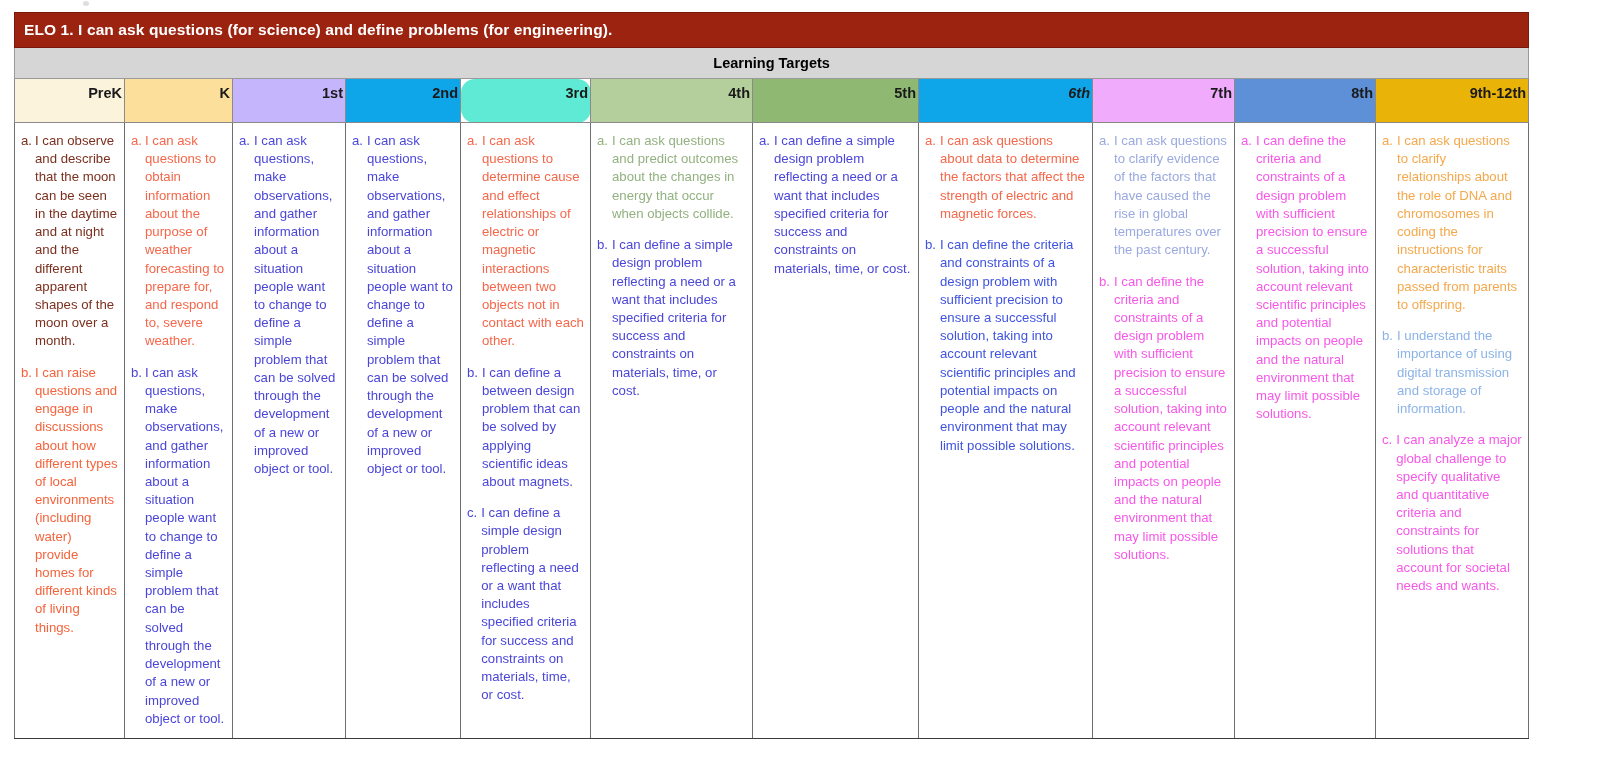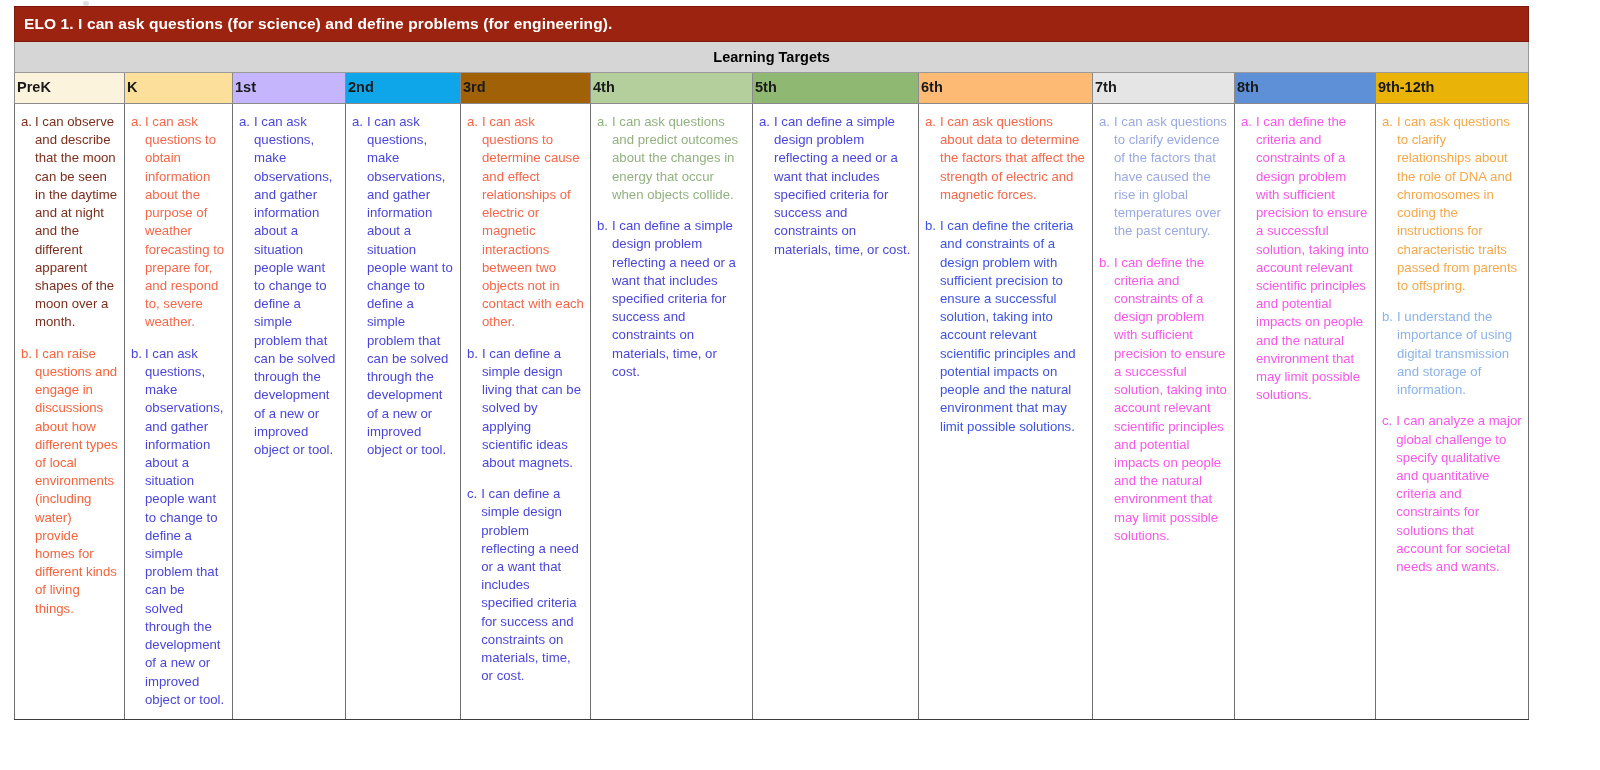--- a/index.html
+++ b/index.html
@@ -18,21 +18,21 @@
   .speck {
     position: absolute;
     left: 83px; top: 1px;
     width: 6px; height: 5px;
     background: #d8d8dc;
     border-radius: 50%;
     opacity: .85;
   }
   .table-wrap {
     position: absolute;
-    left: 14px; top: 6px;
+    left: 14px; top: 12px;
     width: 1514px;
   }
   table.elo {
     border-collapse: collapse;
     table-layout: fixed;
     width: 1514px;
     border: 1px solid #3a3a3a;
   }
   table.elo td, table.elo th {
     border: 1px solid #7b7b7b;
@@ -58,26 +58,26 @@
     color: #000000;
     font-weight: bold;
     font-size: 14.5px;
     text-align: center;
     padding: 7px 13px !important;
     height: 22px;
     border: 1px solid #9a9a9a !important;
   }
   
   .grade {
-    text-align: left;
+    text-align: right;
     font-weight: bold;
     font-size: 14.5px;
     color: #1a1a1a;
     padding: 6px 2px !important;
-    height: 31px;
+    height: 44px;
     border: 1px solid #8a8a8a !important;
   }
   
   td.cell {
     background: #ffffff;
     padding: 9px 6px 10px 6px !important;
     height: 600px;
     border-left: 1px solid #6f6f6f !important;
     border-right: 1px solid #6f6f6f !important;
     border-top: 1px solid #6f6f6f !important;
@@ -127,25 +127,25 @@
           <th class="elo-title" colspan="11">ELO 1.   I can ask questions (for science) and define problems (for engineering).</th>
         </tr>
         <tr>
           <th class="lt-bar" colspan="11">Learning Targets</th>
         </tr>
         <tr id="grade-row">
             <th class="grade" style="background: rgb(251, 243, 220);">PreK</th>
             <th class="grade" style="background: rgb(251, 223, 155);">K</th>
             <th class="grade" style="background: #c4b5fd;">1st</th>
             <th class="grade" style="background: #0ea5e9;">2nd</th>
-            <th class="grade" style="background: #a16207;">3rd</th>
+            <th class="grade" style="background: #5eead4; border-radius: 14px;">3rd</th>
             <th class="grade" style="background: rgb(181, 207, 156);">4th</th>
             <th class="grade" style="background: rgb(143, 185, 115);">5th</th>
-            <th class="grade" style="background: #fdba74;">6th</th>
-            <th class="grade" style="background: #e5e5e5;">7th</th>
+            <th class="grade" style="background: #0ea5e9; font-style: italic;">6th</th>
+            <th class="grade" style="background: #f0abfc;">7th</th>
             <th class="grade" style="background: rgb(94, 144, 216);">8th</th>
             <th class="grade" style="background: #eab308;">9th-12th</th>
           </tr>
       </thead>
       <tbody>
         <tr id="body-row">
             <td class="cell">
               <ol class="items">
                 <li class="item tight" style="color: rgb(123, 47, 30);">
                   <span class="mark">a.</span>
@@ -186,21 +186,21 @@
               </ol>
             </td>
             <td class="cell">
               <ol class="items">
                 <li class="item" style="color: rgb(244, 103, 74);">
                   <span class="mark">a.</span>
                   <span class="body">I can ask questions to determine cause and effect relationships of electric or magnetic interactions between two objects not in contact with each other.</span>
                 </li>
                 <li class="item" style="color: rgb(75, 70, 216);">
                   <span class="mark">b.</span>
-                  <span class="body">I can define a simple design living that can be solved by applying scientific ideas about magnets.</span>
+                  <span class="body">I can define a between design problem that can be solved by applying scientific ideas about magnets.</span>
                 </li>
                 <li class="item" style="color: rgb(75, 70, 216);">
                   <span class="mark">c.</span>
                   <span class="body">I can define a simple design problem reflecting a need or a want that includes specified criteria for success and constraints on materials, time, or cost.</span>
                 </li>
               </ol>
             </td>
             <td class="cell">
               <ol class="items">
                 <li class="item" style="color: rgb(147, 177, 128);">

